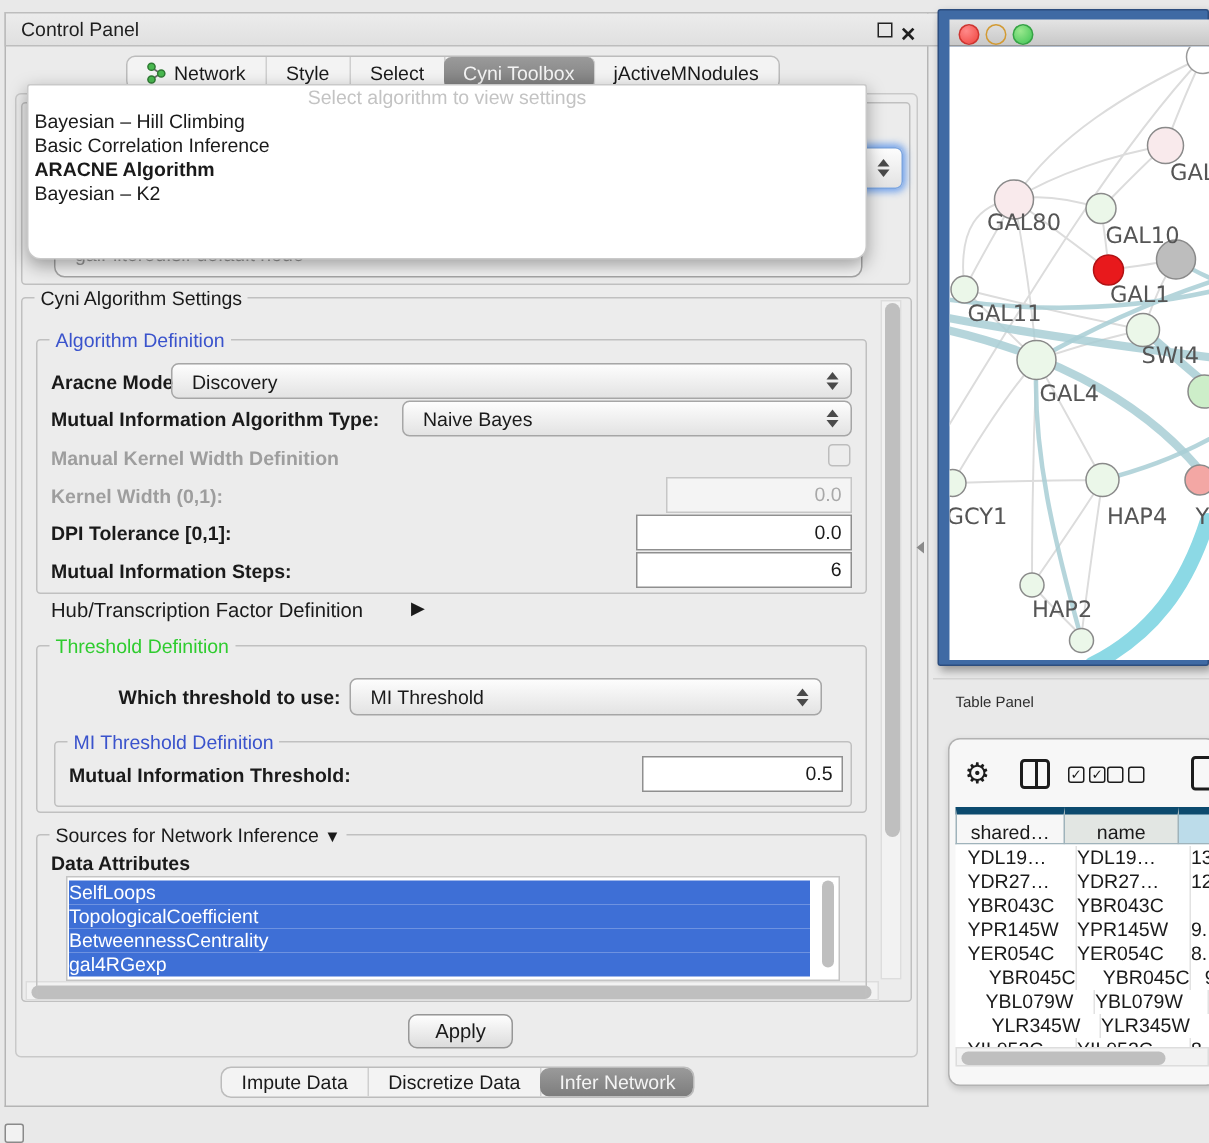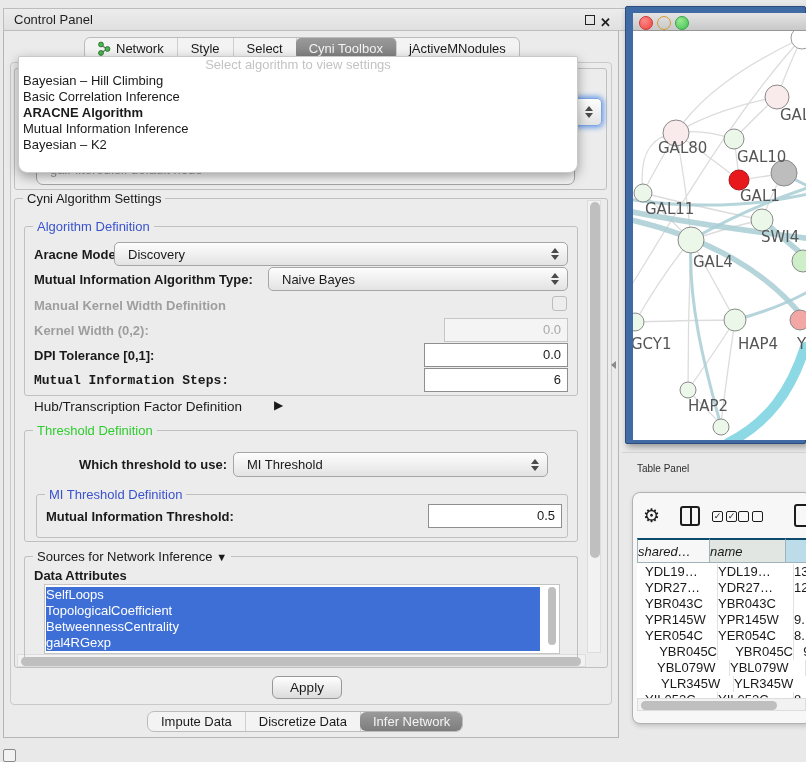--- a/index.html
+++ b/index.html
@@ -32,21 +32,21 @@
   .listbox{background:#fff;border:1px solid #c4c4c4;}
   .listitem{height:16px;line-height:16px;color:#fff;padding-left:0;margin:0 1px;}
   .btn{background:linear-gradient(#fefefe,#dcdcdc);border:1px solid #979797;border-radius:6px;text-align:center;}
   
   .netwin{left:625px;top:6px;width:181px;height:438px;background:#3f6aa4;border:1px solid #2c4d7e;border-radius:2px;box-shadow:2px 3px 6px rgba(0,0,0,.35);}
   .net-titlebar{left:633px;top:13px;width:173px;height:18px;background:linear-gradient(#e4e4e4,#c8c8c8);border-bottom:1px solid #979797;}
   .light{width:12px;height:12px;border-radius:50%;position:absolute;top:3px;}
   .net-canvas{left:633px;top:31px;width:173px;height:409px;background:#ffffff;overflow:hidden;}
   
   .tp{left:632px;top:492px;width:180px;height:232px;background:#f7f7f7;border:1px solid #b2b2b2;border-radius:8px;box-shadow:1px 2px 5px rgba(0,0,0,.18);}
-  .hcell{border-right:1px solid #9fb3bb;border-bottom:1px solid #9fb3bb;border-top:2px solid #0c4a6e;line-height:24px;text-align:left;overflow:hidden;white-space:nowrap;font-style:italic;}
+  .hcell{border-right:1px solid #9fb3bb;border-bottom:1px solid #9fb3bb;border-top:5px solid #0c4a6e;line-height:24px;text-align:center;overflow:hidden;white-space:nowrap;}
   .trow{position:absolute;height:16px;line-height:16px;white-space:nowrap;}
   .tcell{position:absolute;overflow:hidden;padding-left:8px;border-right:1px solid #e2e2e2;height:16px;}
   .sb-track{background:#f2f2f2;border:1px solid #dddddd;}
   .sb-thumb{background:#bfbfbf;border-radius:5px;}
   .chk{width:15px;height:15px;border:1px solid #bdbdbd;border-radius:3px;background:#ededed;}
   .ico-box{border:2px solid #1c1c1c;border-radius:3px;}
   .mini-chk{width:9px;height:9px;border:1.5px solid #1c1c1c;border-radius:2px;font-size:9px;line-height:9px;text-align:center;}
 </style>
 </head>
 <body>
@@ -100,21 +100,20 @@
 
   <div class="b combo" style="left:36px;top:154px;width:539px;height:31px;border-radius:7px;background:#f6f6f6;z-index:5;">
     <span class="txt" style="color:#9a9a9a;">galFiltered.sif default node</span>
   </div>
 
   <div class="b popup" style="left:18px;top:56px;width:560px;height:117px;">
     <div class="hint">Select algorithm to view settings</div>
     <div class="item">Bayesian – Hill Climbing</div>
     <div class="item">Basic Correlation Inference</div>
     <div class="item bold">ARACNE Algorithm</div>
-    <div class="item">Mutual Information Inference</div>
     <div class="item">Bayesian – K2</div>
   </div>
 
   <div class="b group" style="left:14px;top:198px;width:594px;height:470px;">
     <span class="gtitle">Cyni Algorithm Settings</span>
   </div>
 
   <div class="b sb-track" style="left:587px;top:200px;width:14px;height:453px;">
     <div class="sb-thumb b" style="left:1.5px;top:1px;width:10px;height:356px;"></div>
   </div>
@@ -141,27 +140,27 @@
     <span class="txt">Naive Bayes</span>
     <span class="stepper">
         <span class="tri-up"></span>
         <span class="tri-dn"></span>
       </span>
   </div>
 
   <span class="b lbl gray" style="left:34px;top:298px;">Manual Kernel Width Definition</span>
   <div class="b chk" style="left:552px;top:296px;"></div>
 
-  <span class="b lbl gray" style="left:34px;top:323px;">Kernel Width (0,2):</span>
+  <span class="b lbl gray" style="left:34px;top:323px;">Kernel Width (0,1):</span>
   <div class="b field disabled" style="left:444px;top:318px;width:124px;height:24px;">0.0</div>
 
   <span class="b lbl" style="left:34px;top:348px;">DPI Tolerance [0,1]:</span>
   <div class="b field" style="left:424px;top:343px;width:144px;height:24px;">0.0</div>
 
-  <span class="b lbl" style="left:34px;top:373px;font-family:Liberation Mono, monospace;">Mutual Information Steps:</span>
+  <span class="b lbl" style="left:34px;top:373px;">Mutual Information Steps:</span>
   <div class="b field" style="left:424px;top:368px;width:144px;height:24px;">6</div>
 
   <span class="b" style="left:34px;top:399px;font-size:13.5px;">Hub/Transcription Factor Definition</span>
   <span class="b" style="left:274px;top:398px;font-size:12px;">▶</span>
 
   <div class="b group" style="left:24px;top:430px;width:554px;height:112px;">
     <span class="gtitle" style="color:#2fcc2f;">Threshold Definition</span>
   </div>
 
   <span class="b lbl" style="left:79px;top:457px;">Which threshold to use:</span>

